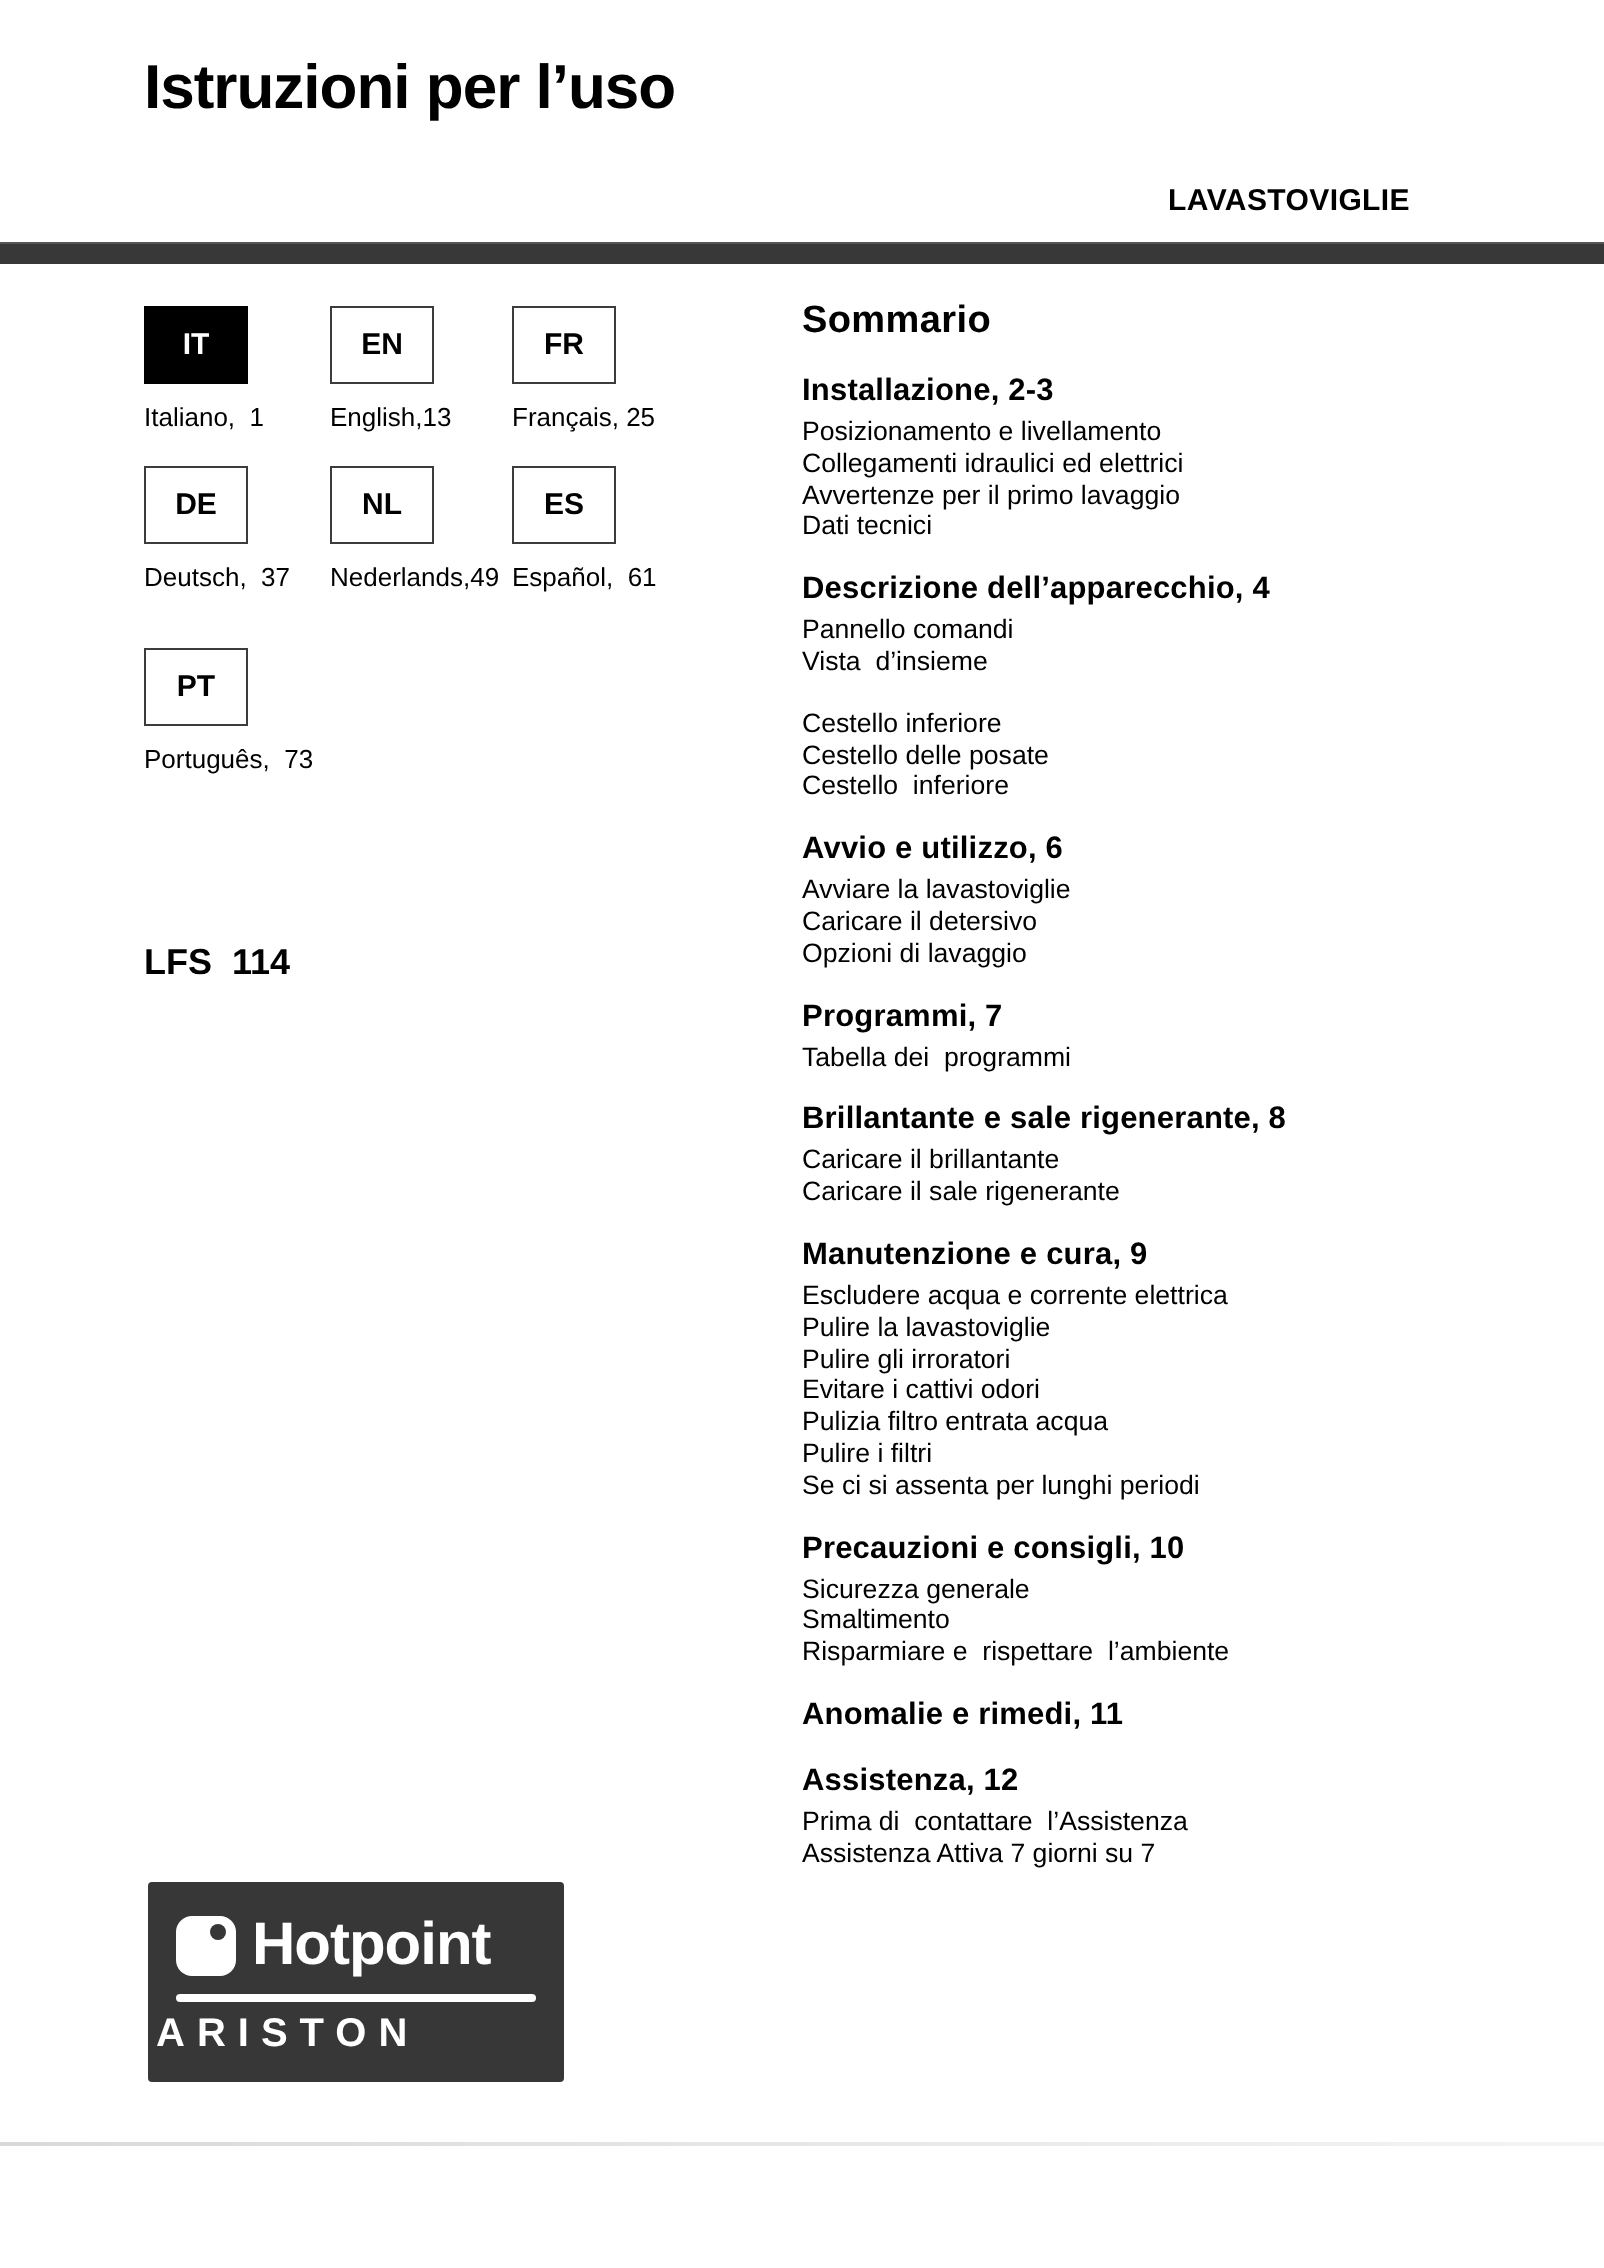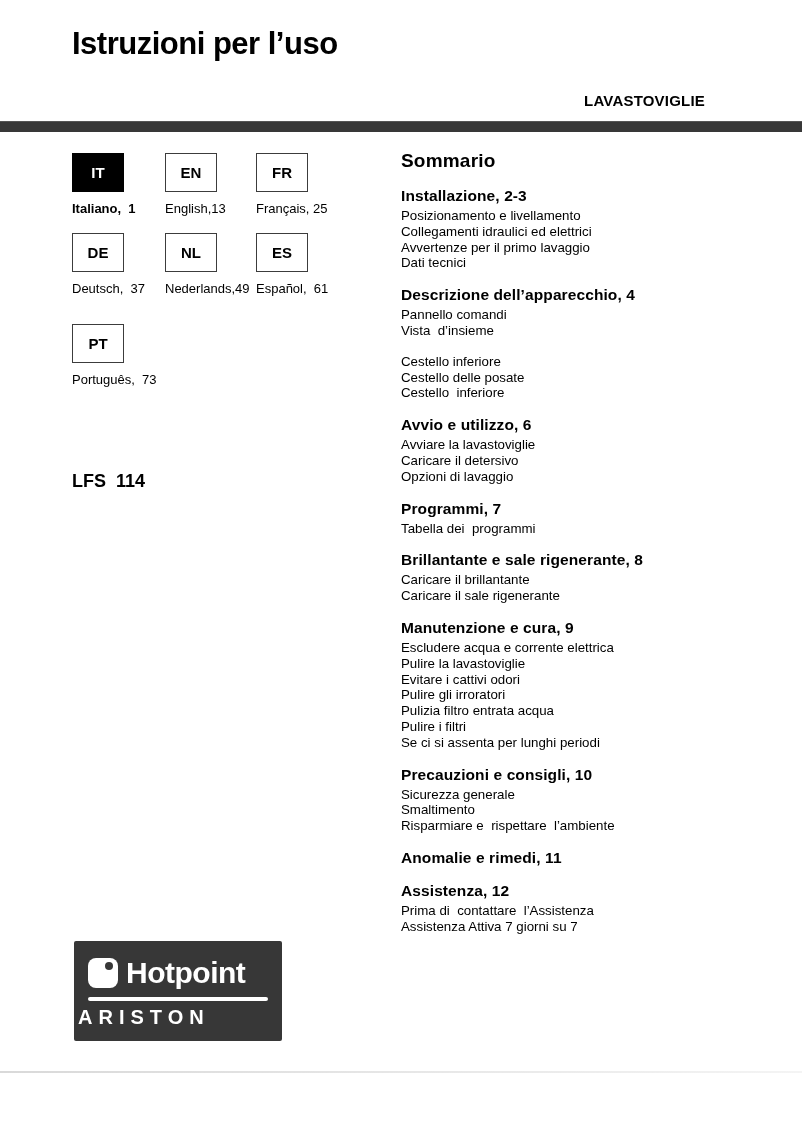--- a/index.html
+++ b/index.html
@@ -39,21 +39,21 @@
   .lang-cell { position: absolute; display: flex; flex-direction: column; align-items: flex-start; }
   .lang-box {
     width: 52px; height: 39px;
     border: 1px solid #3c3c3c;
     background: #ffffff;
     display: flex; align-items: center; justify-content: center;
     font-size: 15px; font-weight: bold;
   }
   .lang-box.active { background: #000000; color: #ffffff; border-color: #000000; }
   .lang-label { margin-top: 9px; font-size: 13px; white-space: pre; }
-  .lang-label.bold { font-weight: bold; }
+  .lang-label.bold { font-weight: normal; }
   .model-number {
     position: absolute;
     left: 72px; top: 471px;
     font-size: 18px;
     font-weight: bold;
     white-space: pre;
   }
   
   .toc {
     position: absolute;
@@ -210,22 +210,22 @@
         <li class="toc-item">Caricare il brillantante</li>
         <li class="toc-item">Caricare il sale rigenerante</li>
       </ul>
     </section>
 
     <section class="toc-section">
       <h3>Manutenzione e cura, 9</h3>
       <ul>
         <li class="toc-item">Escludere acqua e corrente elettrica</li>
         <li class="toc-item">Pulire la lavastoviglie</li>
+        <li class="toc-item">Pulire gli irroratori</li>
         <li class="toc-item">Evitare i cattivi odori</li>
-        <li class="toc-item">Pulire gli irroratori</li>
         <li class="toc-item">Pulizia filtro entrata acqua</li>
         <li class="toc-item">Pulire i filtri</li>
         <li class="toc-item">Se ci si assenta per lunghi periodi</li>
       </ul>
     </section>
 
     <section class="toc-section">
       <h3>Precauzioni e consigli, 10</h3>
       <ul>
         <li class="toc-item">Sicurezza generale</li>

